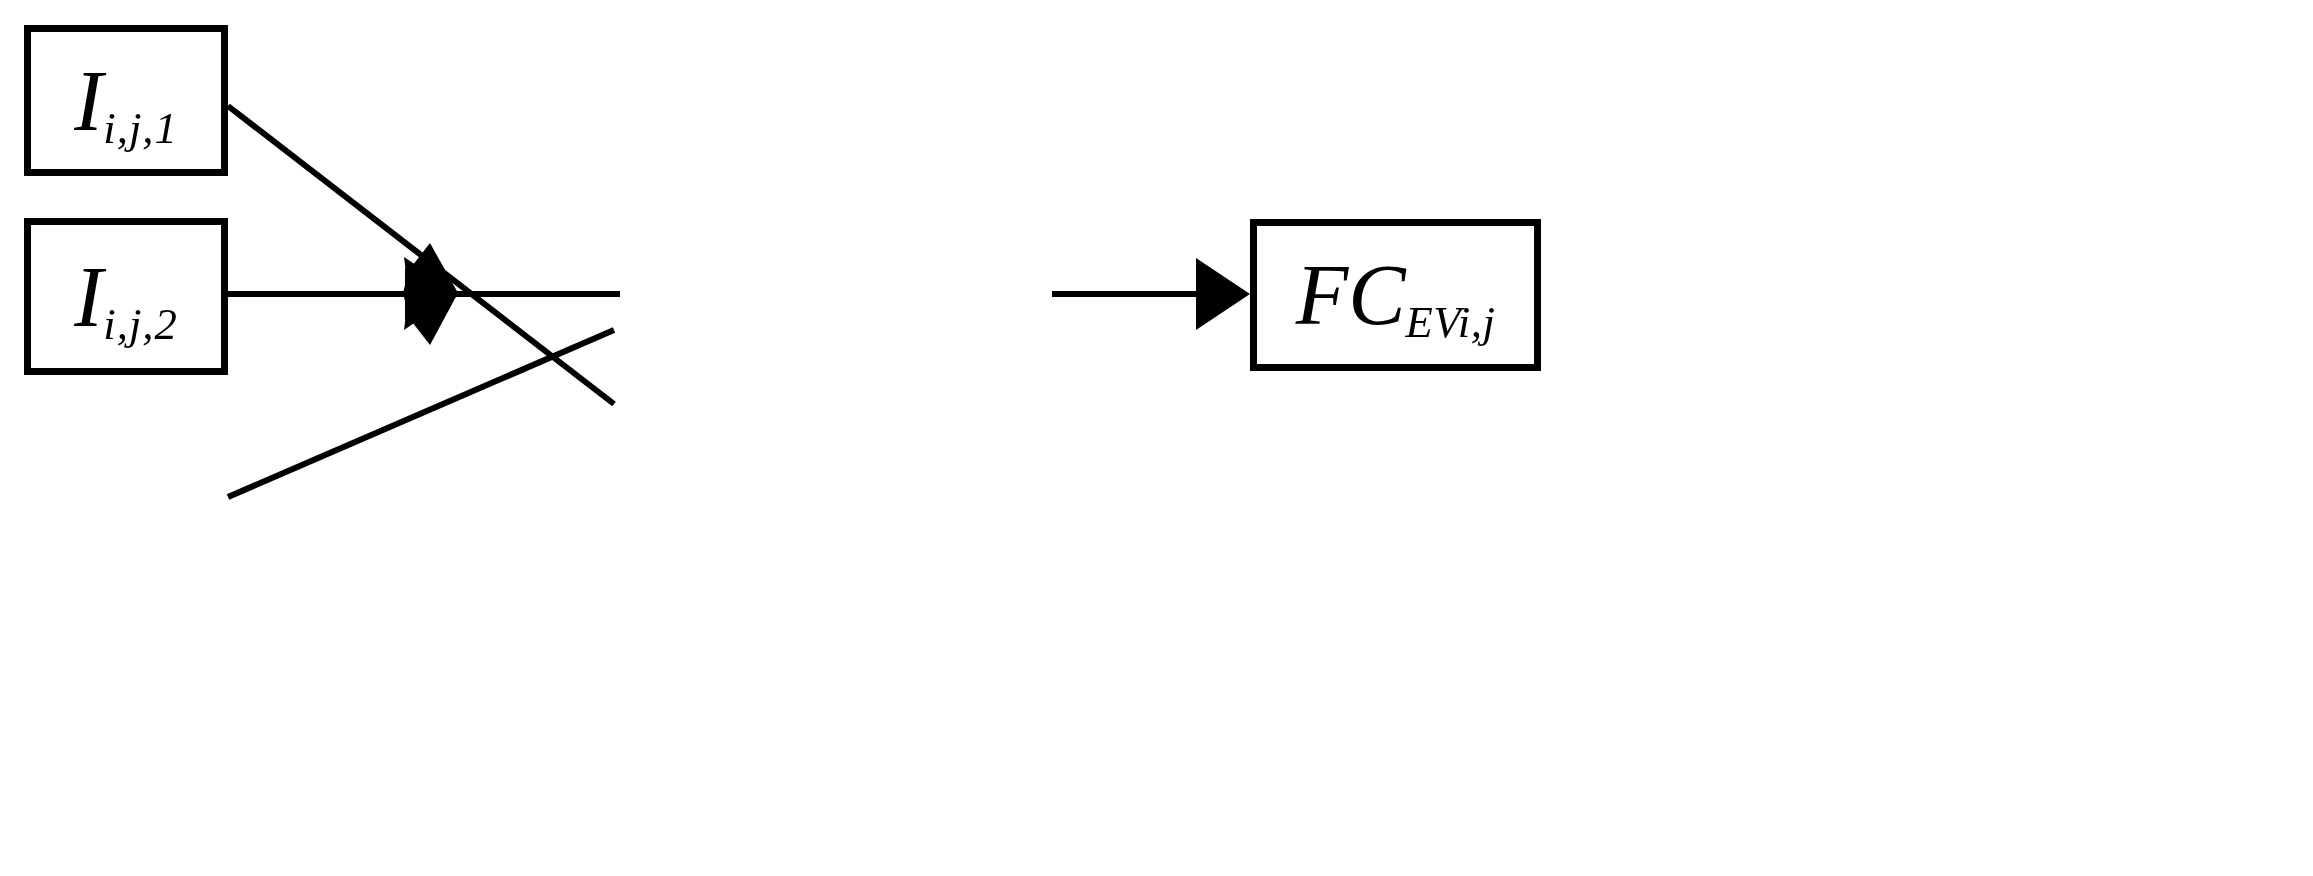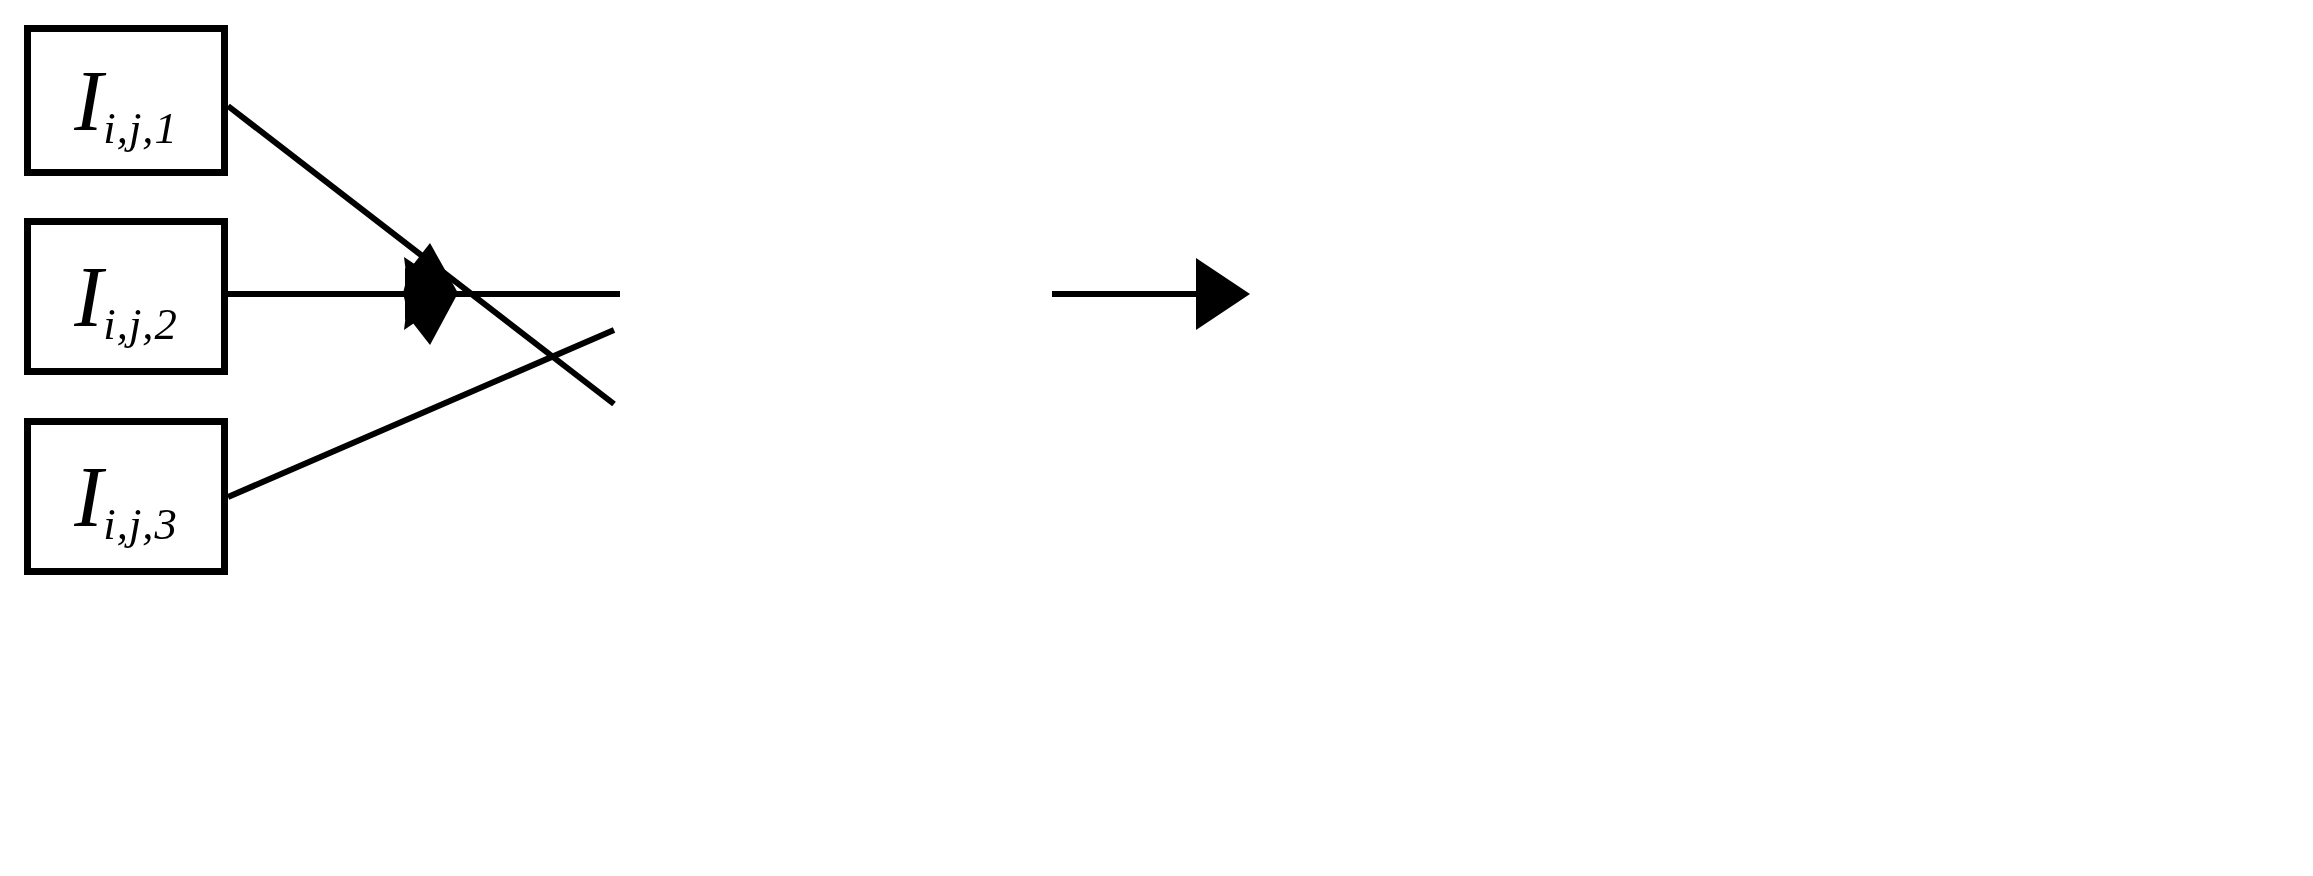--- a/index.html
+++ b/index.html
@@ -107,21 +107,21 @@
       <span>I</span><sub>i,j,1</sub>
     </span>
   </div>
 
   <div class="node-box" id="box-input-2">
     <span class="node-label math-var">
       <span>I</span><sub>i,j,2</sub>
     </span>
   </div>
 
-  <div class="node-box" id="box-input-3">
-    <span class="node-label math-var">
-      <span>I</span><sub>i,j,3</sub>
+
+
+  <div class="node-box" id="box-output">
+    <span class="node-label out-var">
+      <span>FC</span><sub>EVi,j</sub>
     </span>
   </div>
-
-
 
 </div>
 
 </body></html>

